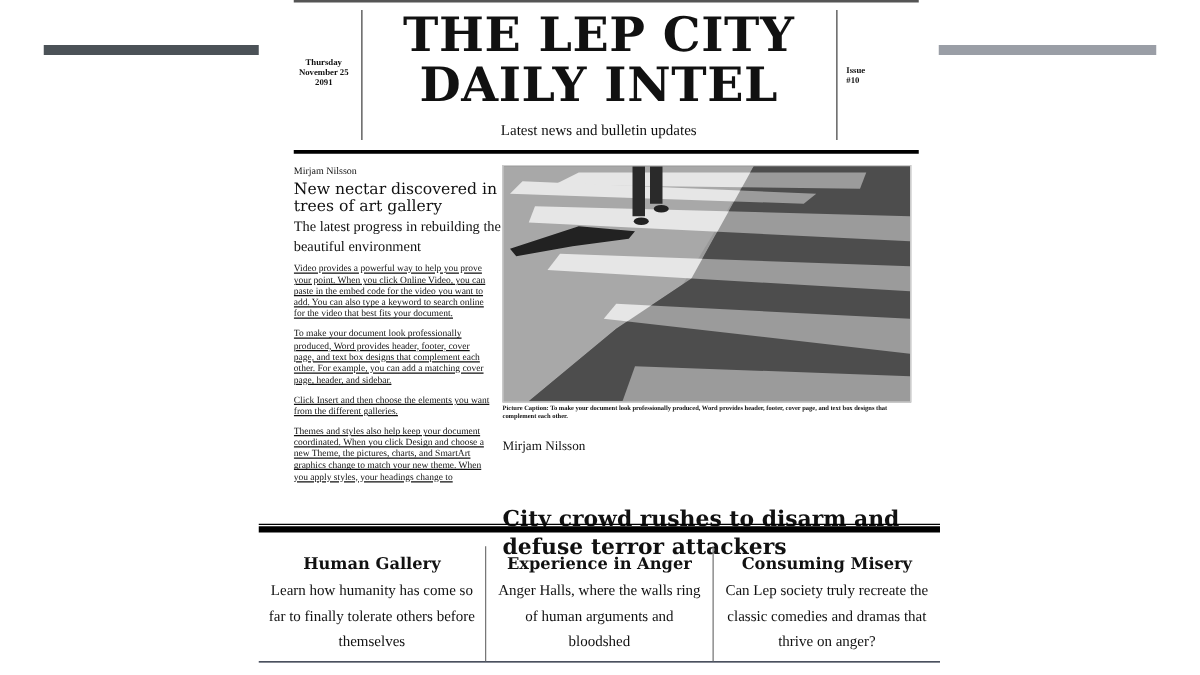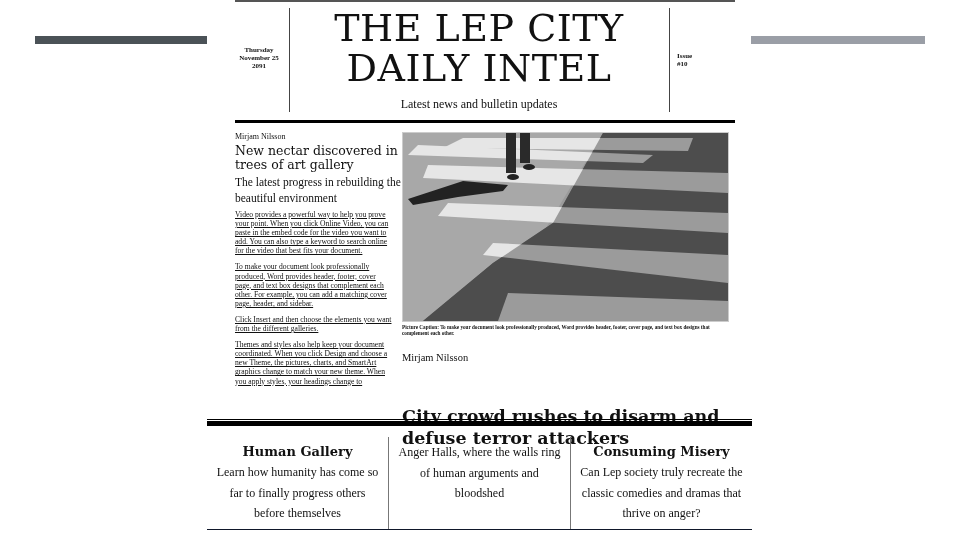--- a/index.html
+++ b/index.html
@@ -7,21 +7,21 @@
          font-family:"Liberation Serif","DejaVu Serif",serif; color:#111; }
   .deco-left { position:absolute; left:35px; top:36px; width:172px; height:8px; background:#4b5257; }
   .deco-right { position:absolute; left:751px; top:36px; width:174px; height:8px; background:#9a9ea6; }
   .page { position:absolute; left:207px; top:0; width:545px; height:540px; }
   .top-rule { position:absolute; left:28px; top:0; width:500px; height:2px; background:#555; }
   .date-block { position:absolute; left:22px; top:46px; width:60px; text-align:center;
                 font-size:7px; line-height:8px; font-weight:bold; }
   .head-vline-l { position:absolute; left:82px; top:8px; width:1px; height:104px; background:#444; }
   .head-vline-r { position:absolute; left:462px; top:8px; width:1px; height:104px; background:#444; }
   .masthead { position:absolute; left:84px; top:8px; width:376px; text-align:center;
-              font-family:"DejaVu Serif","Liberation Serif",serif; font-weight:normal;
+              font-family:"DejaVu Serif","Liberation Serif",serif; font-weight:bold;
               font-size:38px; line-height:40px; letter-spacing:0.5px; }
   .tagline { position:absolute; left:84px; top:97px; width:376px; text-align:center; font-size:12px; }
   .issue { position:absolute; left:470px; top:52px; width:40px; font-size:7px; line-height:8px; font-weight:bold; }
   .thick-rule { position:absolute; left:28px; top:120px; width:500px; height:3px; background:#000; }
   .byline-1 { position:absolute; left:28px; top:132px; font-size:8px; }
   .headline-1 { position:absolute; left:28px; top:144px; width:170px; font-family:"DejaVu Serif",serif;
                 font-weight:normal; font-size:12.5px; line-height:14px; }
   .subhead-1 { position:absolute; left:28px; top:174px; width:170px; font-size:11.5px; line-height:16px; }
   .body-col { position:absolute; left:28px; top:210px; width:158px; height:204px; overflow:hidden;
               font-size:7.6px; line-height:9.1px; }
@@ -104,23 +104,24 @@
   <div class="caption">Picture Caption: To make your document look professionally produced, Word provides header, footer, cover page, and text box designs that complement each other.</div>
   <div class="byline-2">Mirjam Nilsson</div>
   <div class="headline-2">City crowd rushes to disarm and defuse terror attackers</div>
 
   <div class="bottom-rule-thin"></div>
   <div class="bottom-rule-thick"></div>
 
   <div class="teasers">
     <div class="teaser">
       <div class="teaser-title">Human Gallery</div>
-      <div class="teaser-body">Learn how humanity has come so far to finally progress others before themselves</div>
+      <div class="teaser-body">Learn how humanity has come so far to finally tolerate others before themselves</div>
     </div>
     <div class="teaser">
+      <div class="teaser-title">Experience in Anger</div>
       <div class="teaser-body">Anger Halls, where the walls ring of human arguments and bloodshed</div>
     </div>
     <div class="teaser">
       <div class="teaser-title">Consuming Misery</div>
       <div class="teaser-body">Can Lep society truly recreate the classic comedies and dramas that thrive on anger?</div>
     </div>
   </div>
 </div>
 
 </body></html>

